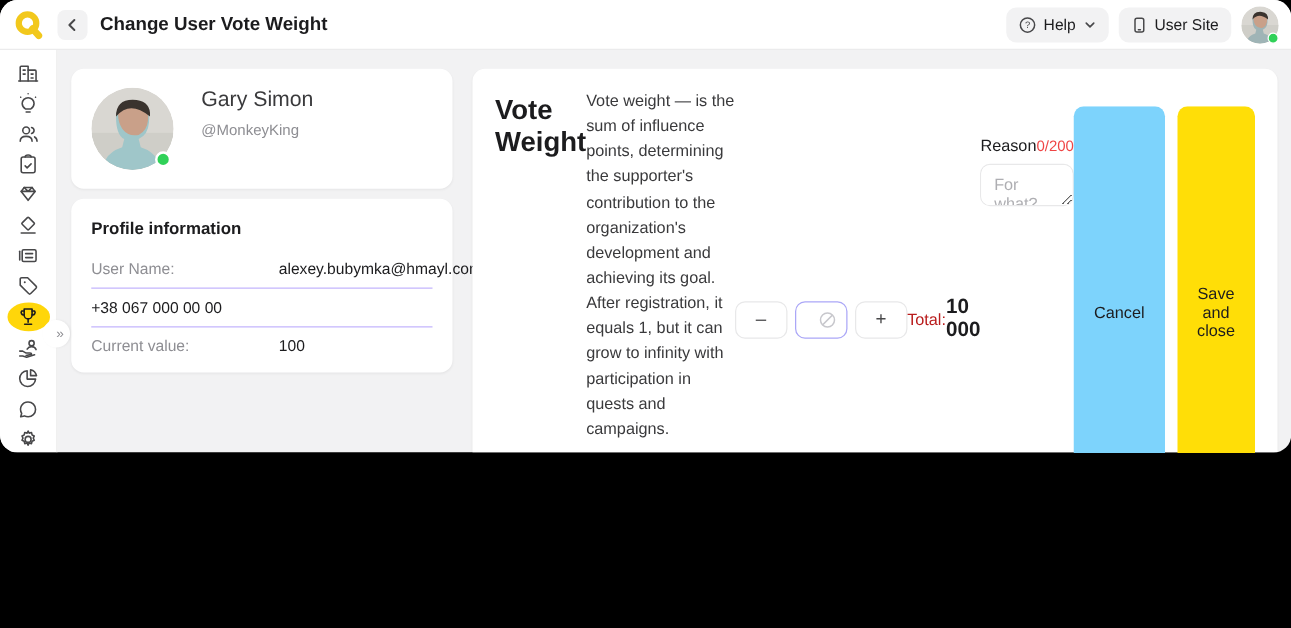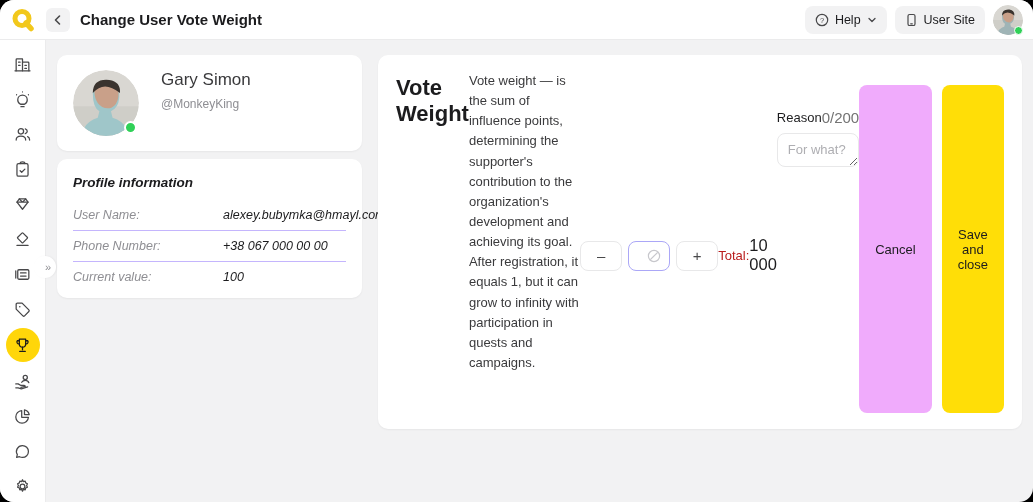--- a/index.html
+++ b/index.html
@@ -1,18 +1,18 @@
 <!DOCTYPE html>
 <html><head>
 <meta charset="utf-8">
 <style>
   html,body{margin:0;padding:0;background:#000;}
   *{box-sizing:border-box;}
   body{font-family:"Liberation Sans", sans-serif; -webkit-font-smoothing:antialiased;}
-  .app{width:1033px;height:502px;border-radius:14px;overflow:hidden;background:#F2F2F3;display:flex;flex-direction:column;position:relative;}
+  .app{width:1033px;height:362px;border-radius:14px;overflow:hidden;background:#F2F2F3;display:flex;flex-direction:column;position:relative;}
 
   
   .topbar{flex:0 0 40px;height:40px;background:#fff;border-bottom:1px solid #EBEBEC;display:flex;align-items:center;}
   .logo-box{width:46px;display:flex;align-items:center;justify-content:center;}
   .back-btn{width:24px;height:24px;border:none;border-radius:6px;background:#F2F2F3;display:flex;align-items:center;justify-content:center;color:#48484A;cursor:pointer;margin-right:10px;padding:0;}
   .page-title{font-size:15px;font-weight:700;color:#1C1C1E;}
   .topbar-right{margin-left:auto;display:flex;align-items:center;gap:8px;padding-right:10px;}
   .chip-btn{height:28px;border:none;border-radius:8px;background:#F2F2F3;display:flex;align-items:center;gap:6px;padding:0 10px;font-size:12.5px;color:#1C1C1E;cursor:pointer;font-family:inherit;}
   .chip-btn svg{flex:0 0 auto;}
   .avatar-sm{width:30px;height:30px;border-radius:50%;position:relative;overflow:visible;cursor:pointer;}
@@ -29,51 +29,51 @@
   
   .content{flex:1;padding:15px 11px;display:flex;gap:16px;align-items:flex-start;}
   .card{background:#fff;border-radius:10px;box-shadow:0 1px 2px rgba(0,0,0,.05);}
   .left-col{width:305px;display:flex;flex-direction:column;gap:8px;flex:0 0 305px;}
   .profile-card{padding:15px 16px;display:flex;gap:22px;height:96px;}
   .avatar-lg{width:66px;height:66px;border-radius:50%;position:relative;flex:0 0 66px;}
   .avatar-lg .status-dot{width:13px;height:13px;border:2px solid #fff;right:2px;bottom:2px;}
   .p-name{font-size:17px;color:#3A3A3C;margin:0 0 7px 0;font-weight:400;}
   .p-handle{font-size:12px;color:#8E8E93;}
 
-  .info-card{padding:14px 16px 6px 16px;font-style:italic;}
+  .info-card{padding:14px 16px 6px 16px;}
   .info-title{font-size:13.5px;font-weight:700;color:#1C1C1E;margin:2px 0 10px 0;}
   .info-row{display:grid;grid-template-columns:150px 1fr;align-items:center;padding:8px 0;border-bottom:1px solid #c4b5fd;}
   .info-row:last-child{border-bottom:none;}
   .info-label{font-size:12.5px;color:#8E8E93;}
   .info-value{font-size:12.5px;color:#1C1C1E;}
 
   .main-card{flex:1;height:374px;padding:16px 18px;display:flex;flex-direction:row;}
   .vw-title{font-size:22px;font-weight:600;color:#1C1C1E;margin:4px 0 10px 0;}
   .vw-desc{font-size:13px;color:#3A3A3C;line-height:1.55;margin:0;}
 
   .stepper{display:flex;align-items:center;margin-top:27px;}
   .step-btn{width:42px;height:30px;border:1px solid #E8E8E9;border-radius:8px;background:#fff;font-size:15px;color:#48484A;cursor:pointer;display:flex;align-items:center;justify-content:center;padding:0;}
   .value-wrap{flex:1;position:relative;margin:0 6px;}
   .value-input{width:100%;height:30px;border:1.5px solid #ABA7F7;border-radius:8px;padding:0 30px 0 10px;text-align:right;font-size:13px;color:#1C1C1E;outline:none;font-family:inherit;}
   .clear-ic{position:absolute;right:9px;top:50%;transform:translateY(-50%);color:#C7C7CC;display:flex;cursor:pointer;}
 
   .total-row{display:flex;align-items:center;justify-content:space-between;margin-top:26px;}
   .total-label{font-size:13px;color:#b91c1c;}
-  .total-value{font-size:16.5px;font-weight:400;color:#1C1C1E;}
+  .total-value{font-size:16.5px;font-weight:700;color:#1C1C1E;}
 
   .reason-block{margin-top:38px;}
   .reason-head{display:flex;align-items:center;justify-content:space-between;margin-bottom:7px;}
   .reason-label{font-size:13px;color:#1C1C1E;}
-  .reason-counter{font-size:15px;color:#737373;text-align:right;}
+  .reason-counter{font-size:12px;color:#ef4444;text-align:right;}
   .reason-input{width:100%;height:34px;border:1px solid #E8E8E9;border-radius:8px;padding:8px 10px;font-size:13px;color:#8b5cf6;resize:vertical;font-family:inherit;outline:none;}
   .reason-input::placeholder{color:#AEAEB2;}
 
   .actions{display:flex;justify-content:flex-end;gap:10px;margin-top:14px;}
   .btn{border:none;border-radius:8px;font-size:13px;padding:9px 16px;cursor:pointer;font-family:inherit;}
-  .btn-cancel{background:#f0abfc;color:#1C1C1E;}
+  .btn-cancel{background:#7dd3fc;color:#1C1C1E;}
   .btn-save{background:#FFDE07;color:#1C1C1E;font-weight:500;}
 </style>
 </head>
 <body>
 
 <div class="app">
 
   <header class="topbar">
     <div class="logo-box">
       <svg width="26" height="26" viewBox="0 0 26 26">
@@ -250,21 +250,20 @@
           </div>
         </section>
 
         <section class="card info-card">
           <h2 class="info-title">Profile information</h2>
           <div class="info-row">
             <span class="info-label">User Name:</span>
             <span class="info-value">alexey.bubymka@hmayl.com</span>
           </div>
           <div class="info-row">
-            <span class="info-label">Phone Number:</span>
             <span class="info-value">+38 067 000 00 00</span>
           </div>
           <div class="info-row">
             <span class="info-label">Current value:</span>
             <span class="info-value">100</span>
           </div>
         </section>
       </div>
 
       <section class="card main-card">

